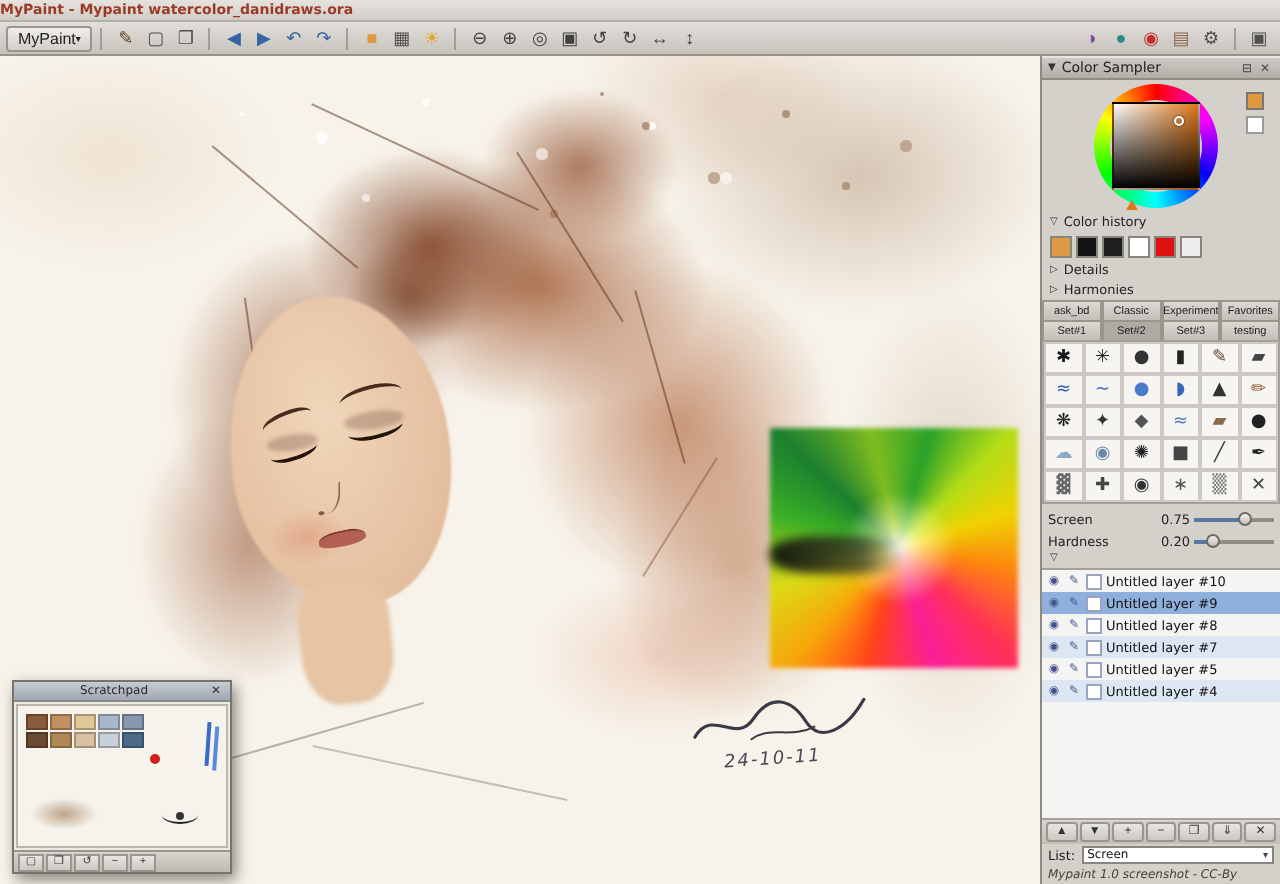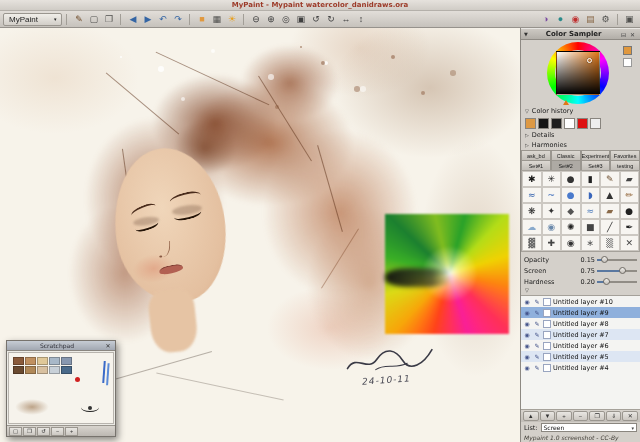--- a/index.html
+++ b/index.html
@@ -3,28 +3,28 @@
 <meta charset="utf-8">
 <style>
   * { box-sizing: border-box; margin: 0; padding: 0; }
   html,body { width:640px; height:442px; overflow:hidden; }
   body { font-family:"DejaVu Sans", sans-serif; background:#d4d0ca; }
   .app { position:relative; width:640px; height:442px; background:#d4d0ca; overflow:hidden; }
 
   
   .titlebar { position:absolute; left:0; top:0; width:640px; height:11px;
     background:linear-gradient(#e6e2dd,#d0ccc6); border-bottom:1px solid #b4b0aa;
-    text-align:center; }
+    text-align:left; }
   .titlebar .wtitle { font-size:7px; line-height:11px; font-weight:bold; color:#9c3a28; }
 
   
   .toolbar { position:absolute; left:0; top:11px; width:640px; height:17px;
     background:linear-gradient(#e2ded9,#c6c2bc); border-bottom:1px solid #96928c;
     display:flex; align-items:center; padding:0 3px; gap:2px; }
-  .menu-btn { height:13px; padding:0 5px; font-size:8px; display:flex; align-items:center; gap:16px;
+  .menu-btn { height:13px; padding:0 5px; font-size:8px; display:flex; align-items:center; gap:0;
     background:linear-gradient(#f0eee9,#d2cec8); border:1px solid #9a968f; border-radius:2px; color:#222; }
   .menu-btn .arr { font-size:5px; }
   .tsep { width:1px; height:11px; background:#a29e97; margin:0 2px; }
   .tgroup { display:flex; gap:0; }
   .tbtn { width:15px; height:15px; font-size:9px; line-height:13px; text-align:center;
     background:transparent; border:1px solid transparent; border-radius:2px; padding:0; }
   .tgroup-right { margin-left:auto; }
 
   
   .canvas { position:absolute; left:0; top:28px; width:521px; height:414px;
@@ -118,21 +118,21 @@
     background:linear-gradient(#d8d4ce,#bcb8b2); border-top:1px solid #9a968f; }
   .sp-btn { width:13px; height:9px; font-size:5.5px; line-height:7px;
     background:linear-gradient(#e8e6e2,#ccc8c2); border:1px solid #9a968f; padding:0; color:#333; }
 
   
   .sidebar { position:absolute; left:521px; top:28px; width:119px; height:414px;
     background:#d4d0ca; display:flex; flex-direction:column; }
   .phead { display:flex; align-items:center; height:12px; padding:0 3px;
     background:linear-gradient(#cdc9c3,#b2aea8); border-top:1px solid #e8e6e2; border-bottom:1px solid #8f8b85; }
   .ph-arrow { font-size:5px; color:#333; }
-  .ph-title { flex:1; font-size:7px; font-weight:bold; color:#222; margin-left:18px;
+  .ph-title { flex:1; font-size:7px; font-weight:normal; color:#222; margin-left:3px;
     white-space:nowrap; overflow:hidden; }
   .ph-btn { font-size:6px; width:9px; text-align:center; color:#444; }
 
   .sampler-body { position:relative; height:66px; }
   .wheel { position:absolute; left:26px; top:2px; width:62px; height:62px; }
   .ring { position:absolute; inset:0; border-radius:50%;
     background:conic-gradient(#f00,#f0f,#00f,#0ff,#0f0,#ff0,#f00); }
   .ring::after { content:""; position:absolute; inset:8px; border-radius:50%; background:#d4d0ca; }
   .sv { position:absolute; left:9px; top:9px; width:44px; height:44px; border:1px solid rgba(0,0,0,.3);
     background:linear-gradient(to top, rgba(0,0,0,1), rgba(0,0,0,0)), linear-gradient(to right, #fff, #e07818); }
@@ -408,28 +408,20 @@
         <span class="bcell" style="color: rgb(34, 34, 34);">✒</span>
         <span class="bcell" style="color: rgb(102, 102, 102);">▓</span>
         <span class="bcell" style="color: rgb(68, 68, 68);">✚</span>
         <span class="bcell" style="color: rgb(51, 51, 51);">◉</span>
         <span class="bcell" style="color: rgb(85, 85, 85);">∗</span>
         <span class="bcell" style="color: rgb(119, 119, 119);">▒</span>
         <span class="bcell" style="color: rgb(68, 68, 68);">✕</span>
       </div>
     <div class="sliders">
 
-    <div class="slider-row" style="--pct: 18%;">
-        <span class="sl-label">Opacity</span>
-        <span class="sl-value">0.15</span>
-        <span class="sl-track">
-          <span class="sl-fill"></span>
-          <span class="sl-handle"></span>
-        </span>
-      </div>
         <div class="slider-row" style="--pct: 62%;">
         <span class="sl-label">Screen</span>
         <span class="sl-value">0.75</span>
         <span class="sl-track">
           <span class="sl-fill"></span>
           <span class="sl-handle"></span>
         </span>
       </div>
         <div class="slider-row" style="--pct: 22%;">
         <span class="sl-label">Hardness</span>
@@ -467,26 +459,20 @@
         <div class="lrow">
         <span class="leye">◉</span>
         <span class="lbrush">✎</span>
         <span class="lthumb"></span>
         <span class="lname">Untitled layer #7</span>
       </div>
         <div class="lrow">
         <span class="leye">◉</span>
         <span class="lbrush">✎</span>
         <span class="lthumb"></span>
-        <span class="lname">Untitled layer #6</span>
-      </div>
-        <div class="lrow">
-        <span class="leye">◉</span>
-        <span class="lbrush">✎</span>
-        <span class="lthumb"></span>
         <span class="lname">Untitled layer #5</span>
       </div>
         <div class="lrow">
         <span class="leye">◉</span>
         <span class="lbrush">✎</span>
         <span class="lthumb"></span>
         <span class="lname">Untitled layer #4</span>
       </div>
       </div>
     <div class="layer-toolbar">

